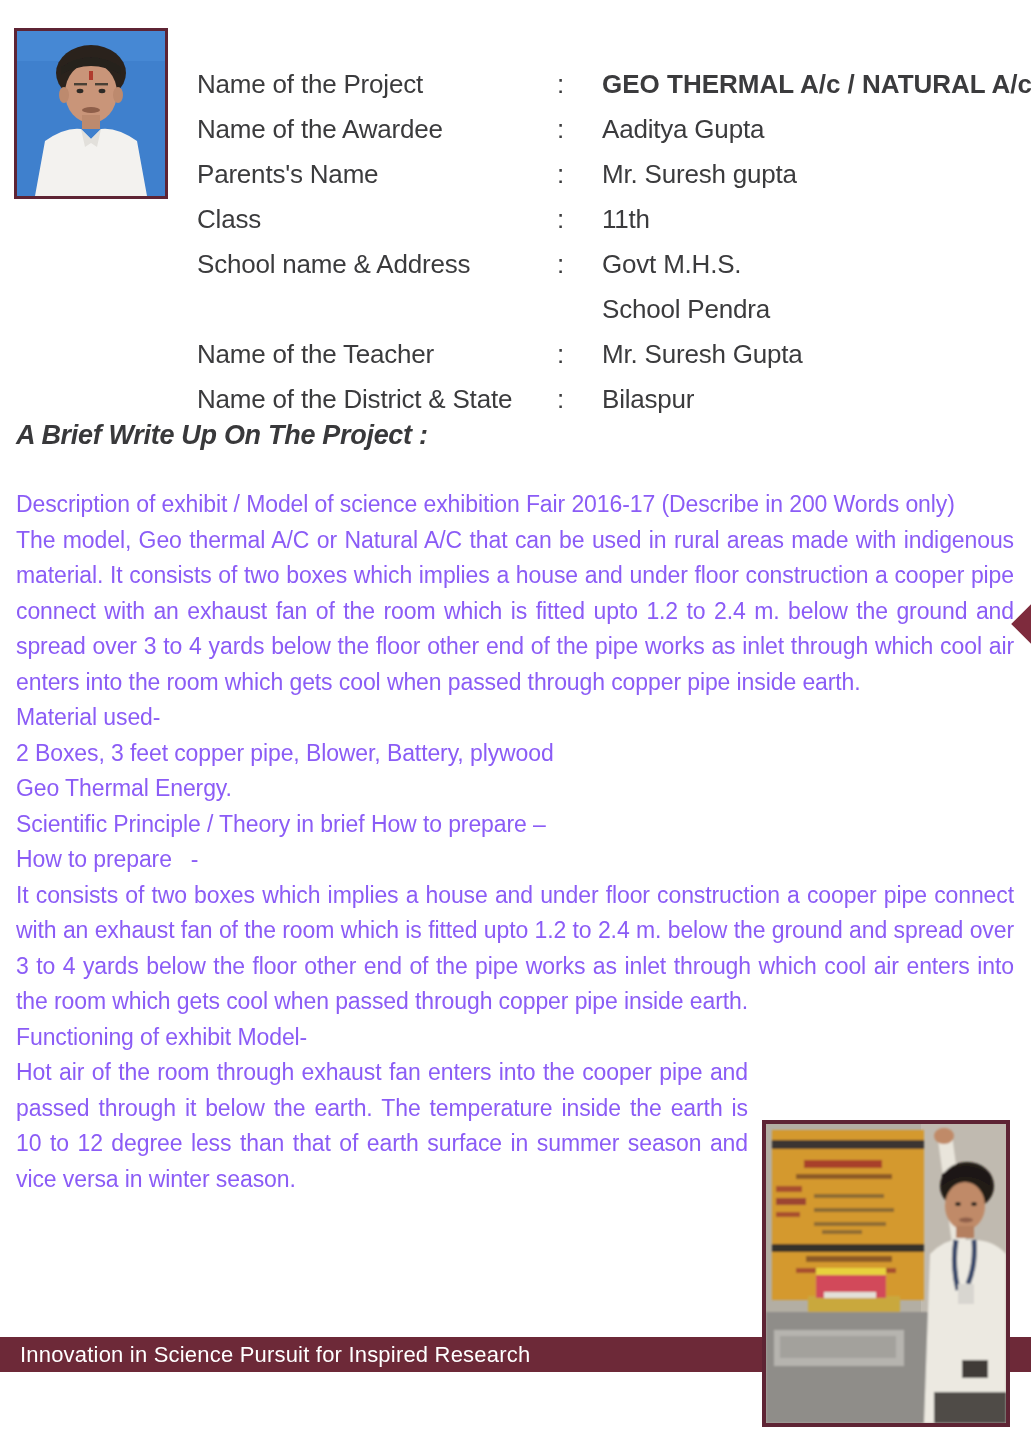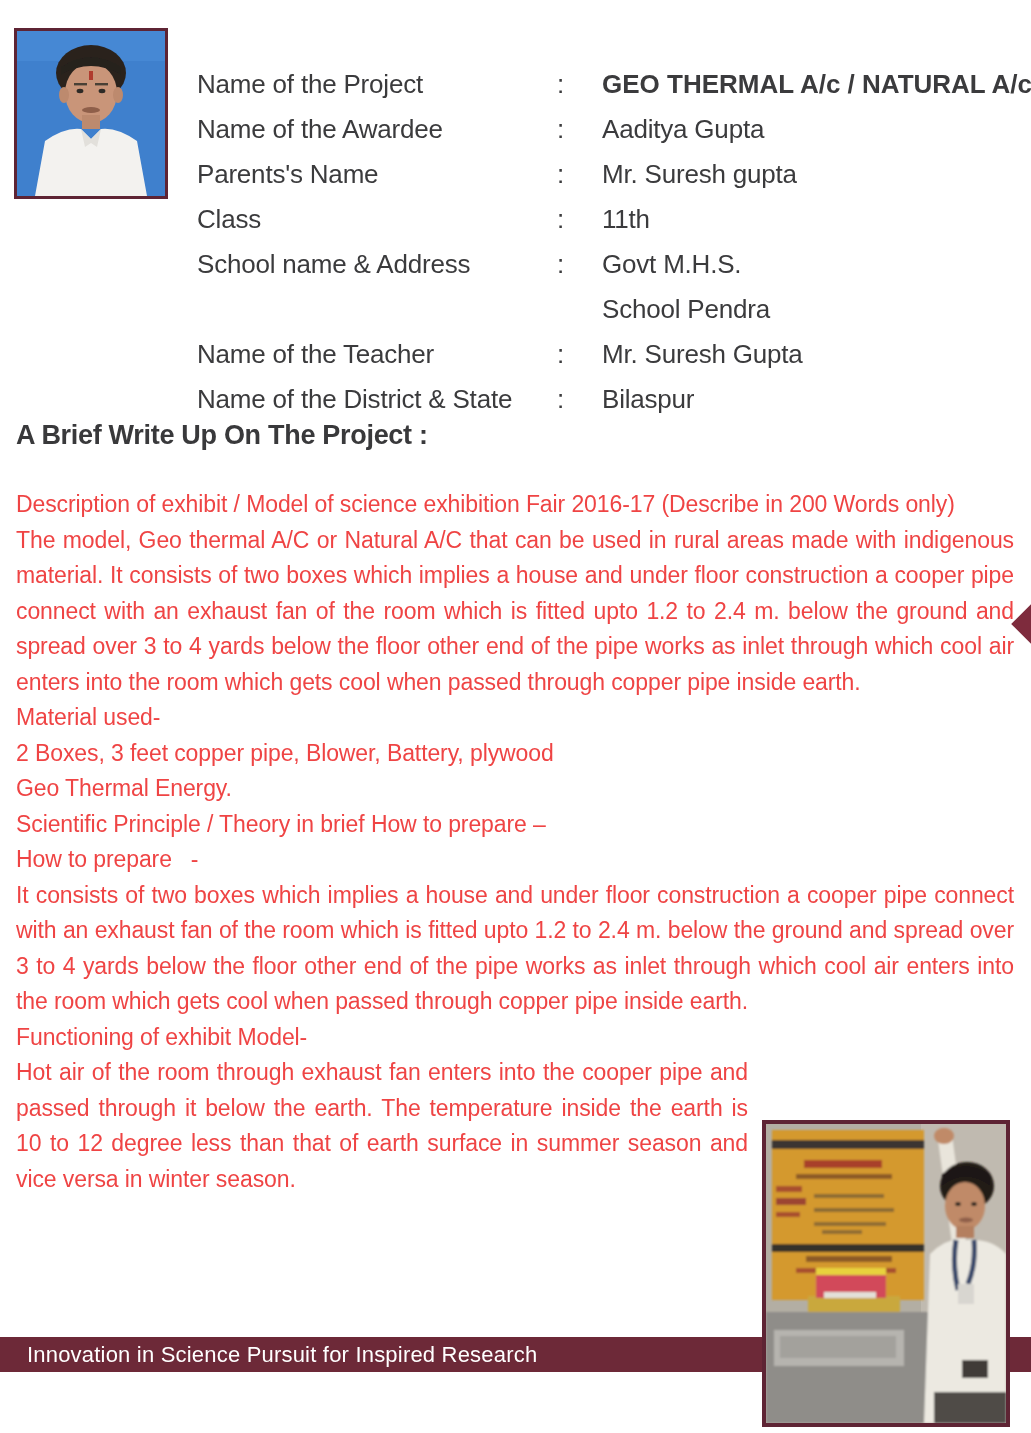--- a/index.html
+++ b/index.html
@@ -17,36 +17,36 @@
   .info{position:absolute;left:197px;top:22px;margin-top:40px;}
   .info .row{display:grid;grid-template-columns:360px 45px 1fr;}
   .info .cell{
     font-size:26px;line-height:45px;color:#3b3b3d;white-space:nowrap;
     letter-spacing:-0.2px;
   }
   .info .cell.bold{font-weight:bold;letter-spacing:0;}
   
   .heading{
     position:absolute;left:16px;top:420px;font-size:27px;font-weight:bold;
-    color:#39393b;letter-spacing:-0.3px;
+    color:#39393b;letter-spacing:-0.3px;font-style:italic;
   }
   
   .writeup{position:absolute;left:16px;top:487px;width:998px;}
   .writeup p{
-    margin:0;font-size:23px;line-height:35.5px;color:#ef4444;
+    margin:0;font-size:23px;line-height:35.5px;color:#8b5cf6;
     text-align:justify;letter-spacing:-0.1px;
   }
   .writeup p.narrow{width:732px;}
   
   .footer-bar{
     position:absolute;left:0;top:1337px;width:1031px;height:35px;
     background:#6d2938;z-index:1;
   }
   .footer-bar span{
-    display:block;padding-left:27px;font-size:22px;line-height:35px;
+    display:block;padding-left:20px;font-size:22px;line-height:35px;
     color:#ffffff;letter-spacing:0.2px;
   }
   
   .photo-bottom{
     position:absolute;left:762px;top:1120px;width:248px;height:307px;
     border:4px solid #5e2434;box-sizing:border-box;background:#b7b2a8;z-index:2;
   }
   .photo-bottom svg{display:block;width:100%;height:100%;}
   
   .arrow{

